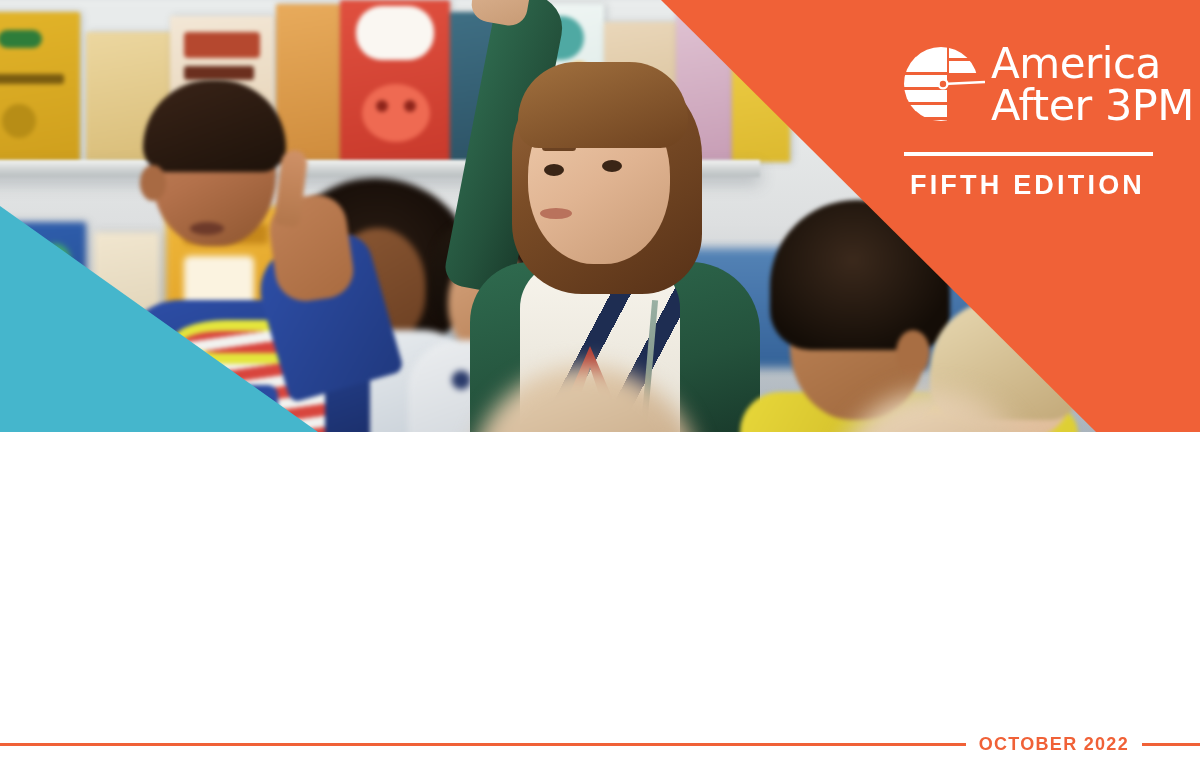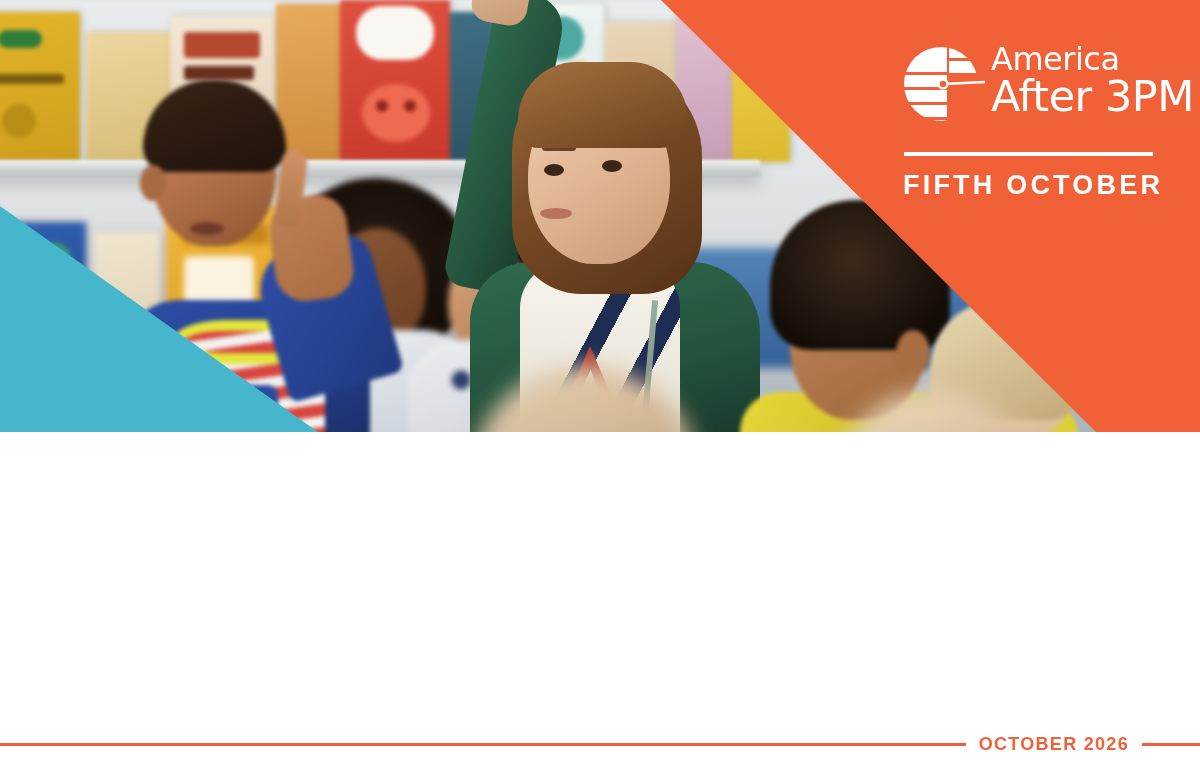--- a/index.html
+++ b/index.html
@@ -224,21 +224,21 @@
 
   
   .logo-lockup { position:absolute; left:903px; top:42px; width:262px; }
   .logo-top { display:flex; align-items:flex-start; }
   .logo-mark { width:82px; height:82px; flex:0 0 82px; position:relative; margin-top:2px; }
   .logo-words { margin-left:6px; padding-top:2px; }
   .logo-l1, .logo-l2 {
     color:#fff; font-family:"DejaVu Sans", sans-serif;
     font-weight:400; line-height:.94; letter-spacing:-.5px; white-space:nowrap;
   }
-  .logo-l1 { font-size:32px; }
+  .logo-l1 { font-size:42px; }
   .logo-l2 { font-size:43px; margin-top:2px; }
   .logo-rule { height:4px; background:#fff; margin:26px 0 14px 1px; width:249px; }
   .logo-edition {
     color:#fff; font-size:27px; font-weight:bold; letter-spacing:3.2px;
     font-family:"Liberation Sans", sans-serif; white-space:nowrap; text-align:center;
     width:249px;
   }
 
   
   .title-block { position:absolute; left:73px; top:476px; width:1020px; }
@@ -420,24 +420,24 @@
             </g>
             <circle cx="40" cy="40" r="4.4" fill="#f06137" stroke="#ffffff" stroke-width="2.4"></circle>
           </svg>
         </div>
         <div class="logo-words">
           <div class="logo-l1">America</div>
           <div class="logo-l2">After 3PM</div>
         </div>
       </div>
       <div class="logo-rule"></div>
-      <div class="logo-edition">FIFTH OCTOBER</div>
+      <div class="logo-edition">FIFTH EDITION</div>
     </div>
   </div>
 
 
   <div class="footer">
     <div class="footer-rule-left"></div>
-    <div class="footer-date">OCTOBER 2026</div>
+    <div class="footer-date">OCTOBER 2022</div>
     <div class="footer-rule-right"></div>
   </div>
 
 </div>
 
 </body></html>

